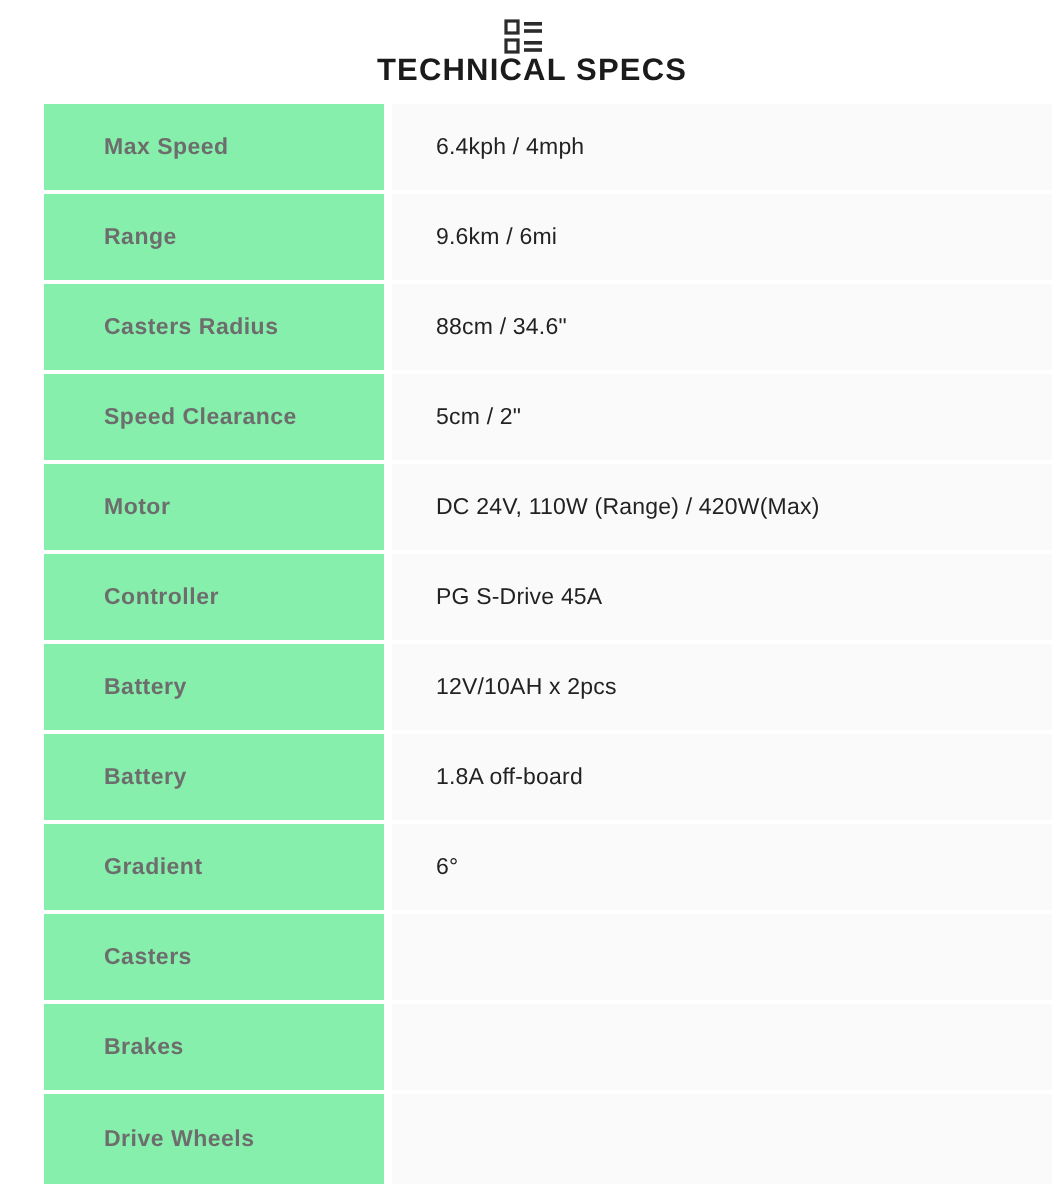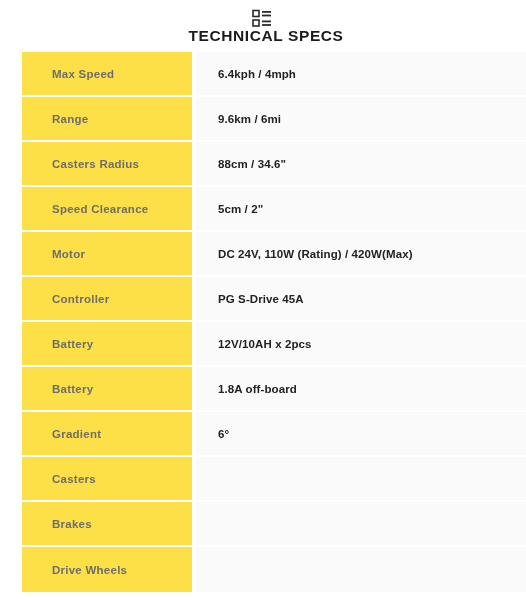--- a/index.html
+++ b/index.html
@@ -65,32 +65,32 @@
   .spec-label,
   .spec-value {
     height: 45px;
     vertical-align: middle;
     box-sizing: border-box;
     border-bottom: 2px solid #ffffff;
     font-size: 11.5px;
   }
   .spec-label {
     width: 174px;
-    background: #fde047;
+    background: #86efac;
     color: #6d6d6d;
     font-weight: bold;
     padding-left: 30px;
     padding-right: 6px;
     letter-spacing: 0.25px;
     border-right: 4px solid #ffffff;
   }
   .spec-value {
     background: #fafafa;
     color: #222222;
-    font-weight: bold;
+    font-weight: normal;
     padding-left: 22px;
     padding-right: 10px;
     letter-spacing: 0.1px;
   }
   .spec-row:last-child .spec-label,
   .spec-row:last-child .spec-value {
     border-bottom: none;
   }
 </style>
 </head>
@@ -130,21 +130,21 @@
         <td class="spec-value">88cm / 34.6"</td>
       </tr>
 
       <tr class="spec-row">
         <td class="spec-label">Speed Clearance</td>
         <td class="spec-value">5cm / 2"</td>
       </tr>
 
       <tr class="spec-row">
         <td class="spec-label">Motor</td>
-        <td class="spec-value">DC 24V, 110W (Rating) / 420W(Max)</td>
+        <td class="spec-value">DC 24V, 110W (Range) / 420W(Max)</td>
       </tr>
 
       <tr class="spec-row">
         <td class="spec-label">Controller</td>
         <td class="spec-value">PG S-Drive 45A</td>
       </tr>
 
       <tr class="spec-row">
         <td class="spec-label">Battery</td>
         <td class="spec-value">12V/10AH x 2pcs</td>

